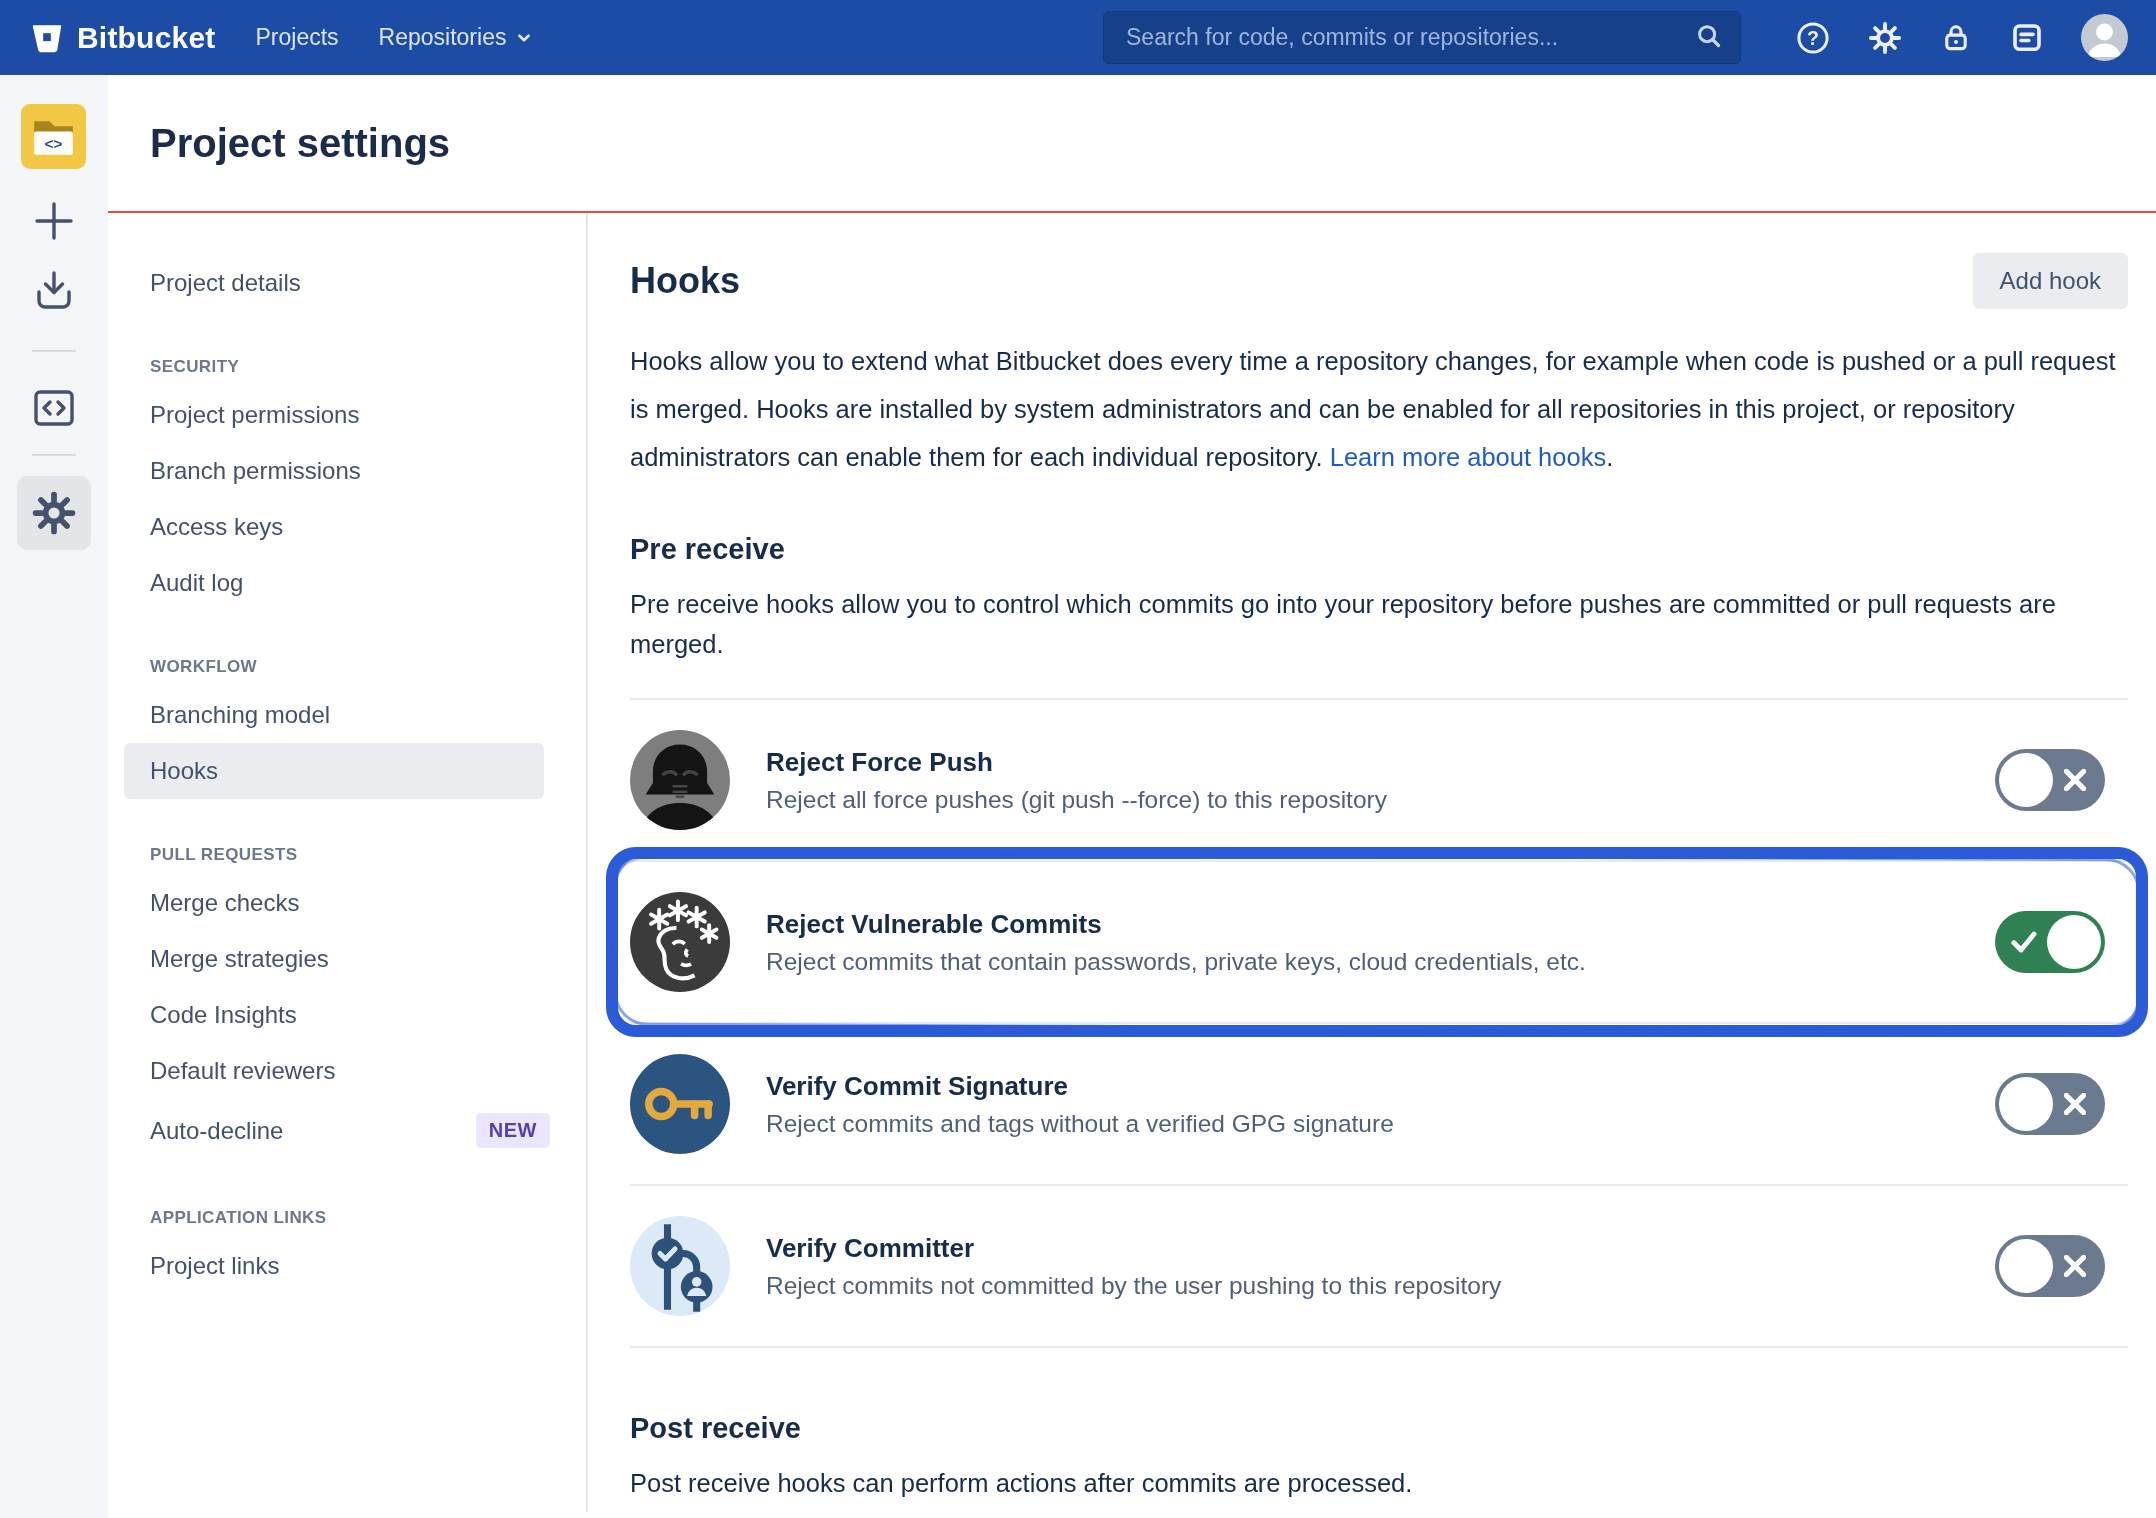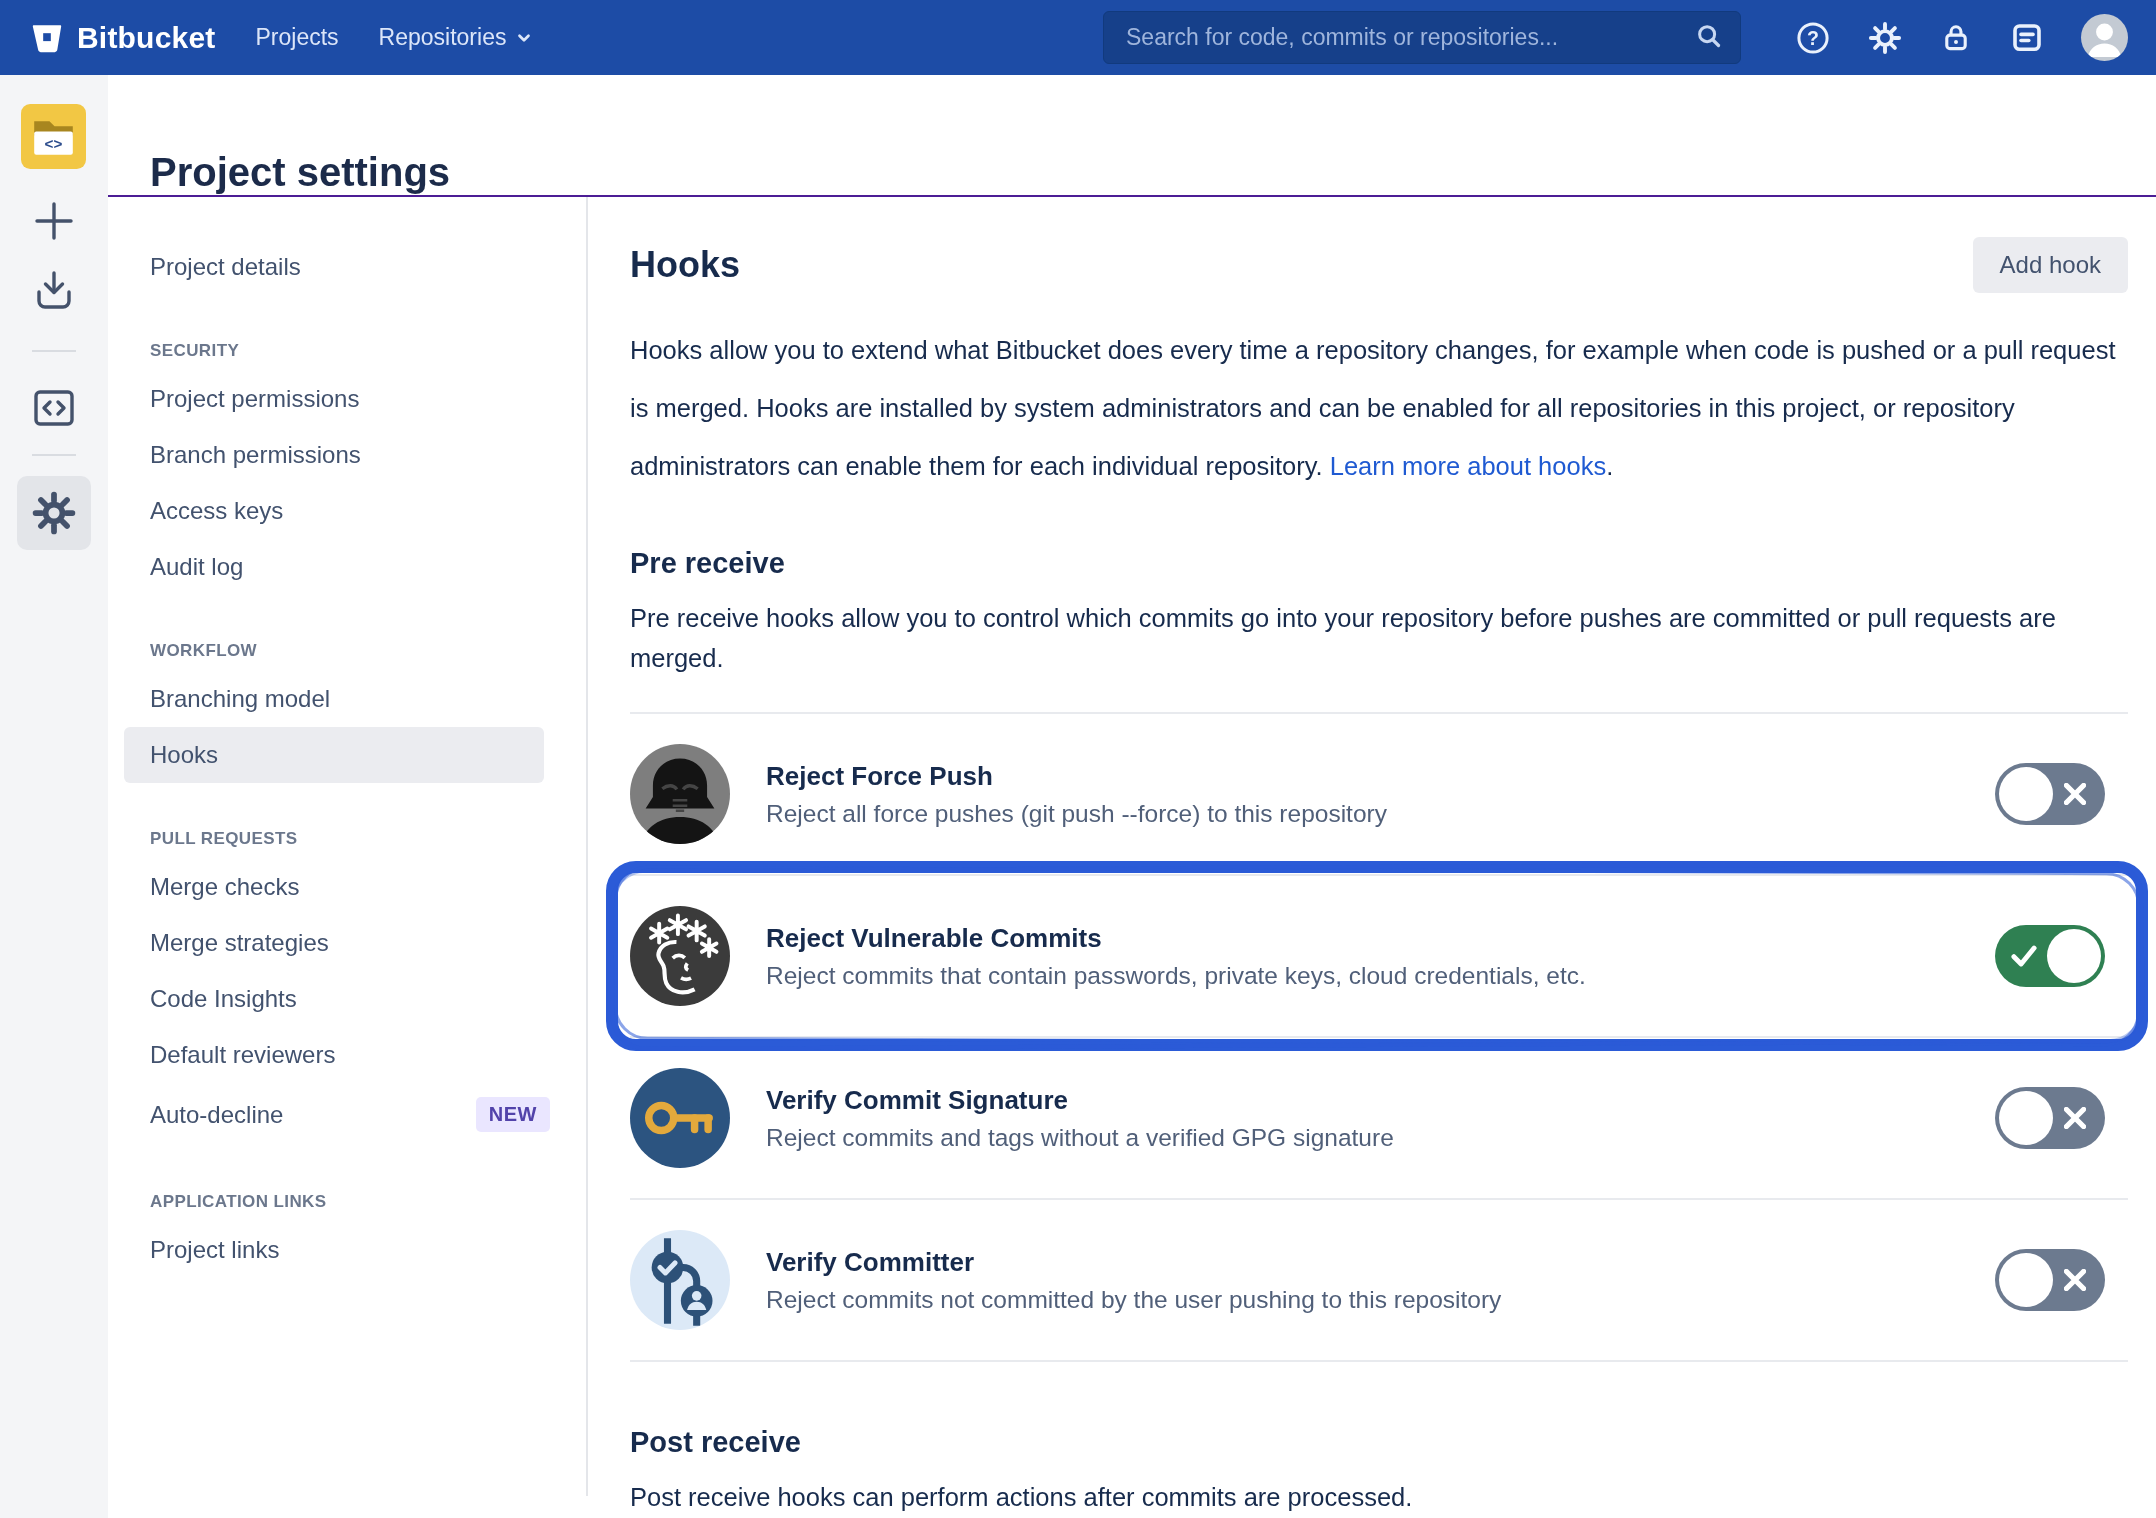--- a/index.html
+++ b/index.html
@@ -46,22 +46,22 @@
   .rail-hr1{ left:32px; top:275px; width:44px; border-top:2px solid #D9DCE1; }
   .rail-code{ left:30px; top:309px; cursor:pointer; }
   .rail-hr2{ left:32px; top:379px; width:44px; border-top:2px solid #D9DCE1; }
   .rail-gear{
     left:17px; top:401px; width:74px; height:74px; background:#E3E5E9; border-radius:10px;
     display:flex; align-items:center; justify-content:center; cursor:pointer;
   }
 
   
   .page-head{
-    margin-left:108px; height:122px; display:flex; align-items:flex-end;
-    padding-left:42px; border-bottom:2px solid #4c1d95;
+    margin-left:108px; height:138px; display:flex; align-items:center;
+    padding-left:42px; border-bottom:2px solid #ef4444;
   }
   .page-title{ font-size:40px; font-weight:700; color:#1C2B4A; }
 
   
   .main{ margin-left:108px; display:flex; height:1299px; }
 
   .snav{
     width:480px; flex:none; border-right:2px solid #E4E6EA;
     padding:42px 20px 0 42px; color:#42526E;
   }
@@ -80,21 +80,21 @@
   }
 
   
   .content{ flex:1; padding:40px 28px 0 42px; }
   .content-head{ display:flex; justify-content:space-between; align-items:center; }
   .hooks-title{ font-size:36px; font-weight:700; color:#172B4D; }
   .add-btn{
     background:#EBECF0; color:#42526E; font-size:24px; font-family:inherit;
     padding:14px 27px; border-radius:6px; border:none; cursor:pointer;
   }
-  .intro{ margin-top:28px; font-size:25.5px; line-height:58px; color:#172B4D; max-width:1510px; }
+  .intro{ margin-top:28px; font-size:25.5px; line-height:48px; color:#172B4D; max-width:1510px; }
   .link{ color:#1F5AD2; text-decoration:none; cursor:pointer; }
   .sec-title{ font-size:29px; font-weight:700; color:#172B4D; margin-top:52px; }
   .sec-desc{ margin-top:18px; font-size:25.5px; line-height:40px; color:#172B4D; max-width:1510px; }
 
   .hook-list{ margin-top:34px; border-bottom:2px solid #E8EAEE; }
   .hook-row{
     display:flex; align-items:center; gap:36px; padding:30px 0;
     border-top:2px solid #E8EAEE; position:relative;
   }
   .h-avatar{

